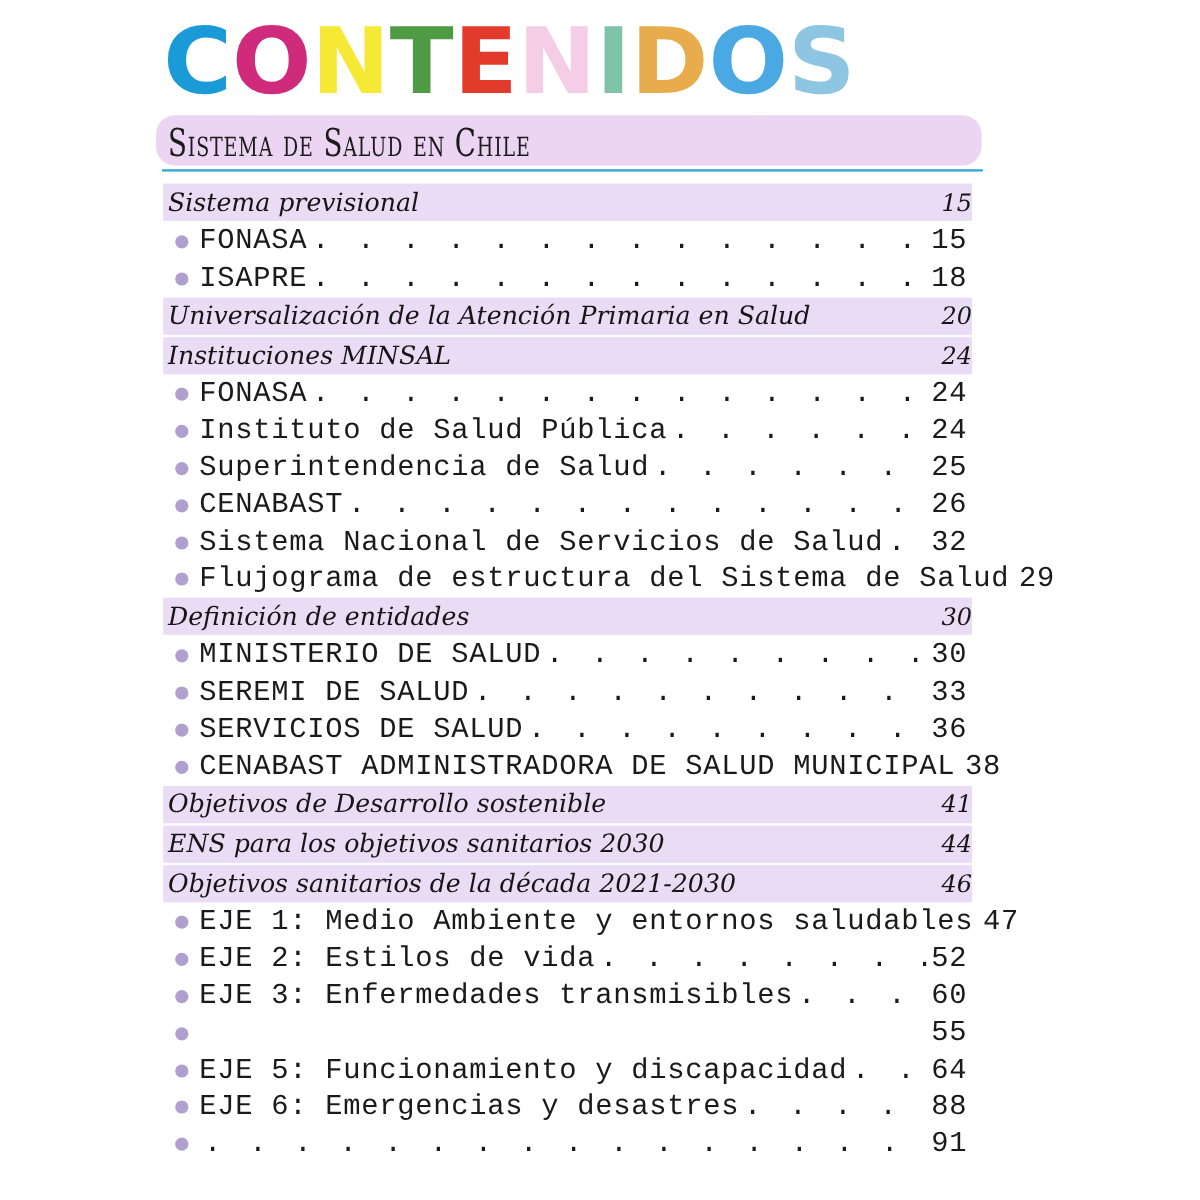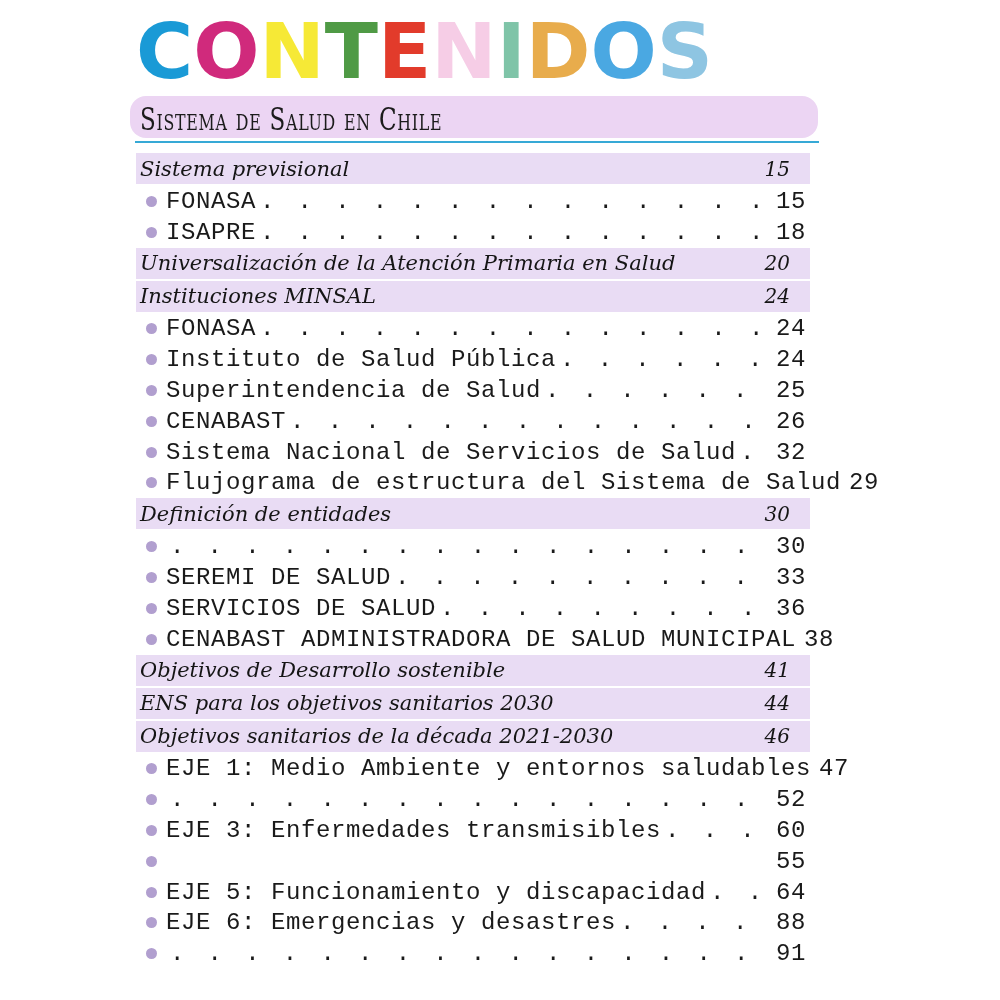--- a/index.html
+++ b/index.html
@@ -24,21 +24,21 @@
     transform:scaleX(0.72); transform-origin:left center; letter-spacing:1px;
     font-variant:small-caps;
   }
   .section-rule {
     position:absolute; left:135px; top:141px; width:684px; height:2px; background:#36a9d6;
   }
   .toc { position:absolute; left:136px; top:153px; width:674px; }
   .row-h {
     height:31px; margin-bottom:2px; background:#e9dcf4;
     display:flex; align-items:center; justify-content:space-between;
-    padding:0 20px 0 4px; box-sizing:border-box;
+    padding:0 0 0 4px; box-sizing:border-box;
   }
   .row-h .t {
     font-family:"DejaVu Serif", serif; font-style:italic; font-size:21px; color:#151515;
     letter-spacing:0px;
   }
   .row-h .p {
     font-family:"DejaVu Serif", serif; font-style:italic; font-size:20px; color:#151515;
   }
   .row-i {
     height:30.8px; display:flex; align-items:center; padding:0 4px 0 10px; box-sizing:border-box;
@@ -135,20 +135,21 @@
       <span class="t">Flujograma de estructura del Sistema de Salud</span>
       <span class="dots">. . . . . . . . . . . . . . . . . . . . . . . . . . . . . . . . . . . . . . . . . . . . . . . . . . . . . . . . . . . . . . . . . . . . . . . . . . . . . . . . </span>
       <span class="p">29</span>
     </div>
     <div class="row-h">
       <span class="t">Definición de entidades</span>
       <span class="p">30</span>
     </div>
     <div class="row-i">
       <span class="bullet"></span>
+      <span class="t">MINISTERIO DE SALUD</span>
       <span class="dots">. . . . . . . . . . . . . . . . . . . . . . . . . . . . . . . . . . . . . . . . . . . . . . . . . . . . . . . . . . . . . . . . . . . . . . . . . . . . . . . . </span>
       <span class="p">30</span>
     </div>
     <div class="row-i">
       <span class="bullet"></span>
       <span class="t">SEREMI DE SALUD</span>
       <span class="dots">. . . . . . . . . . . . . . . . . . . . . . . . . . . . . . . . . . . . . . . . . . . . . . . . . . . . . . . . . . . . . . . . . . . . . . . . . . . . . . . . </span>
       <span class="p">33</span>
     </div>
     <div class="row-i">
@@ -176,20 +177,21 @@
       <span class="p">46</span>
     </div>
     <div class="row-i">
       <span class="bullet"></span>
       <span class="t">EJE 1: Medio Ambiente y entornos saludables</span>
       <span class="dots">. . . . . . . . . . . . . . . . . . . . . . . . . . . . . . . . . . . . . . . . . . . . . . . . . . . . . . . . . . . . . . . . . . . . . . . . . . . . . . . . </span>
       <span class="p">47</span>
     </div>
     <div class="row-i">
       <span class="bullet"></span>
+      <span class="t">EJE 2: Estilos de vida</span>
       <span class="dots">. . . . . . . . . . . . . . . . . . . . . . . . . . . . . . . . . . . . . . . . . . . . . . . . . . . . . . . . . . . . . . . . . . . . . . . . . . . . . . . . </span>
       <span class="p">52</span>
     </div>
     <div class="row-i">
       <span class="bullet"></span>
       <span class="t">EJE 3: Enfermedades transmisibles</span>
       <span class="dots">. . . . . . . . . . . . . . . . . . . . . . . . . . . . . . . . . . . . . . . . . . . . . . . . . . . . . . . . . . . . . . . . . . . . . . . . . . . . . . . . </span>
       <span class="p">60</span>
     </div>
     <div class="row-i">

